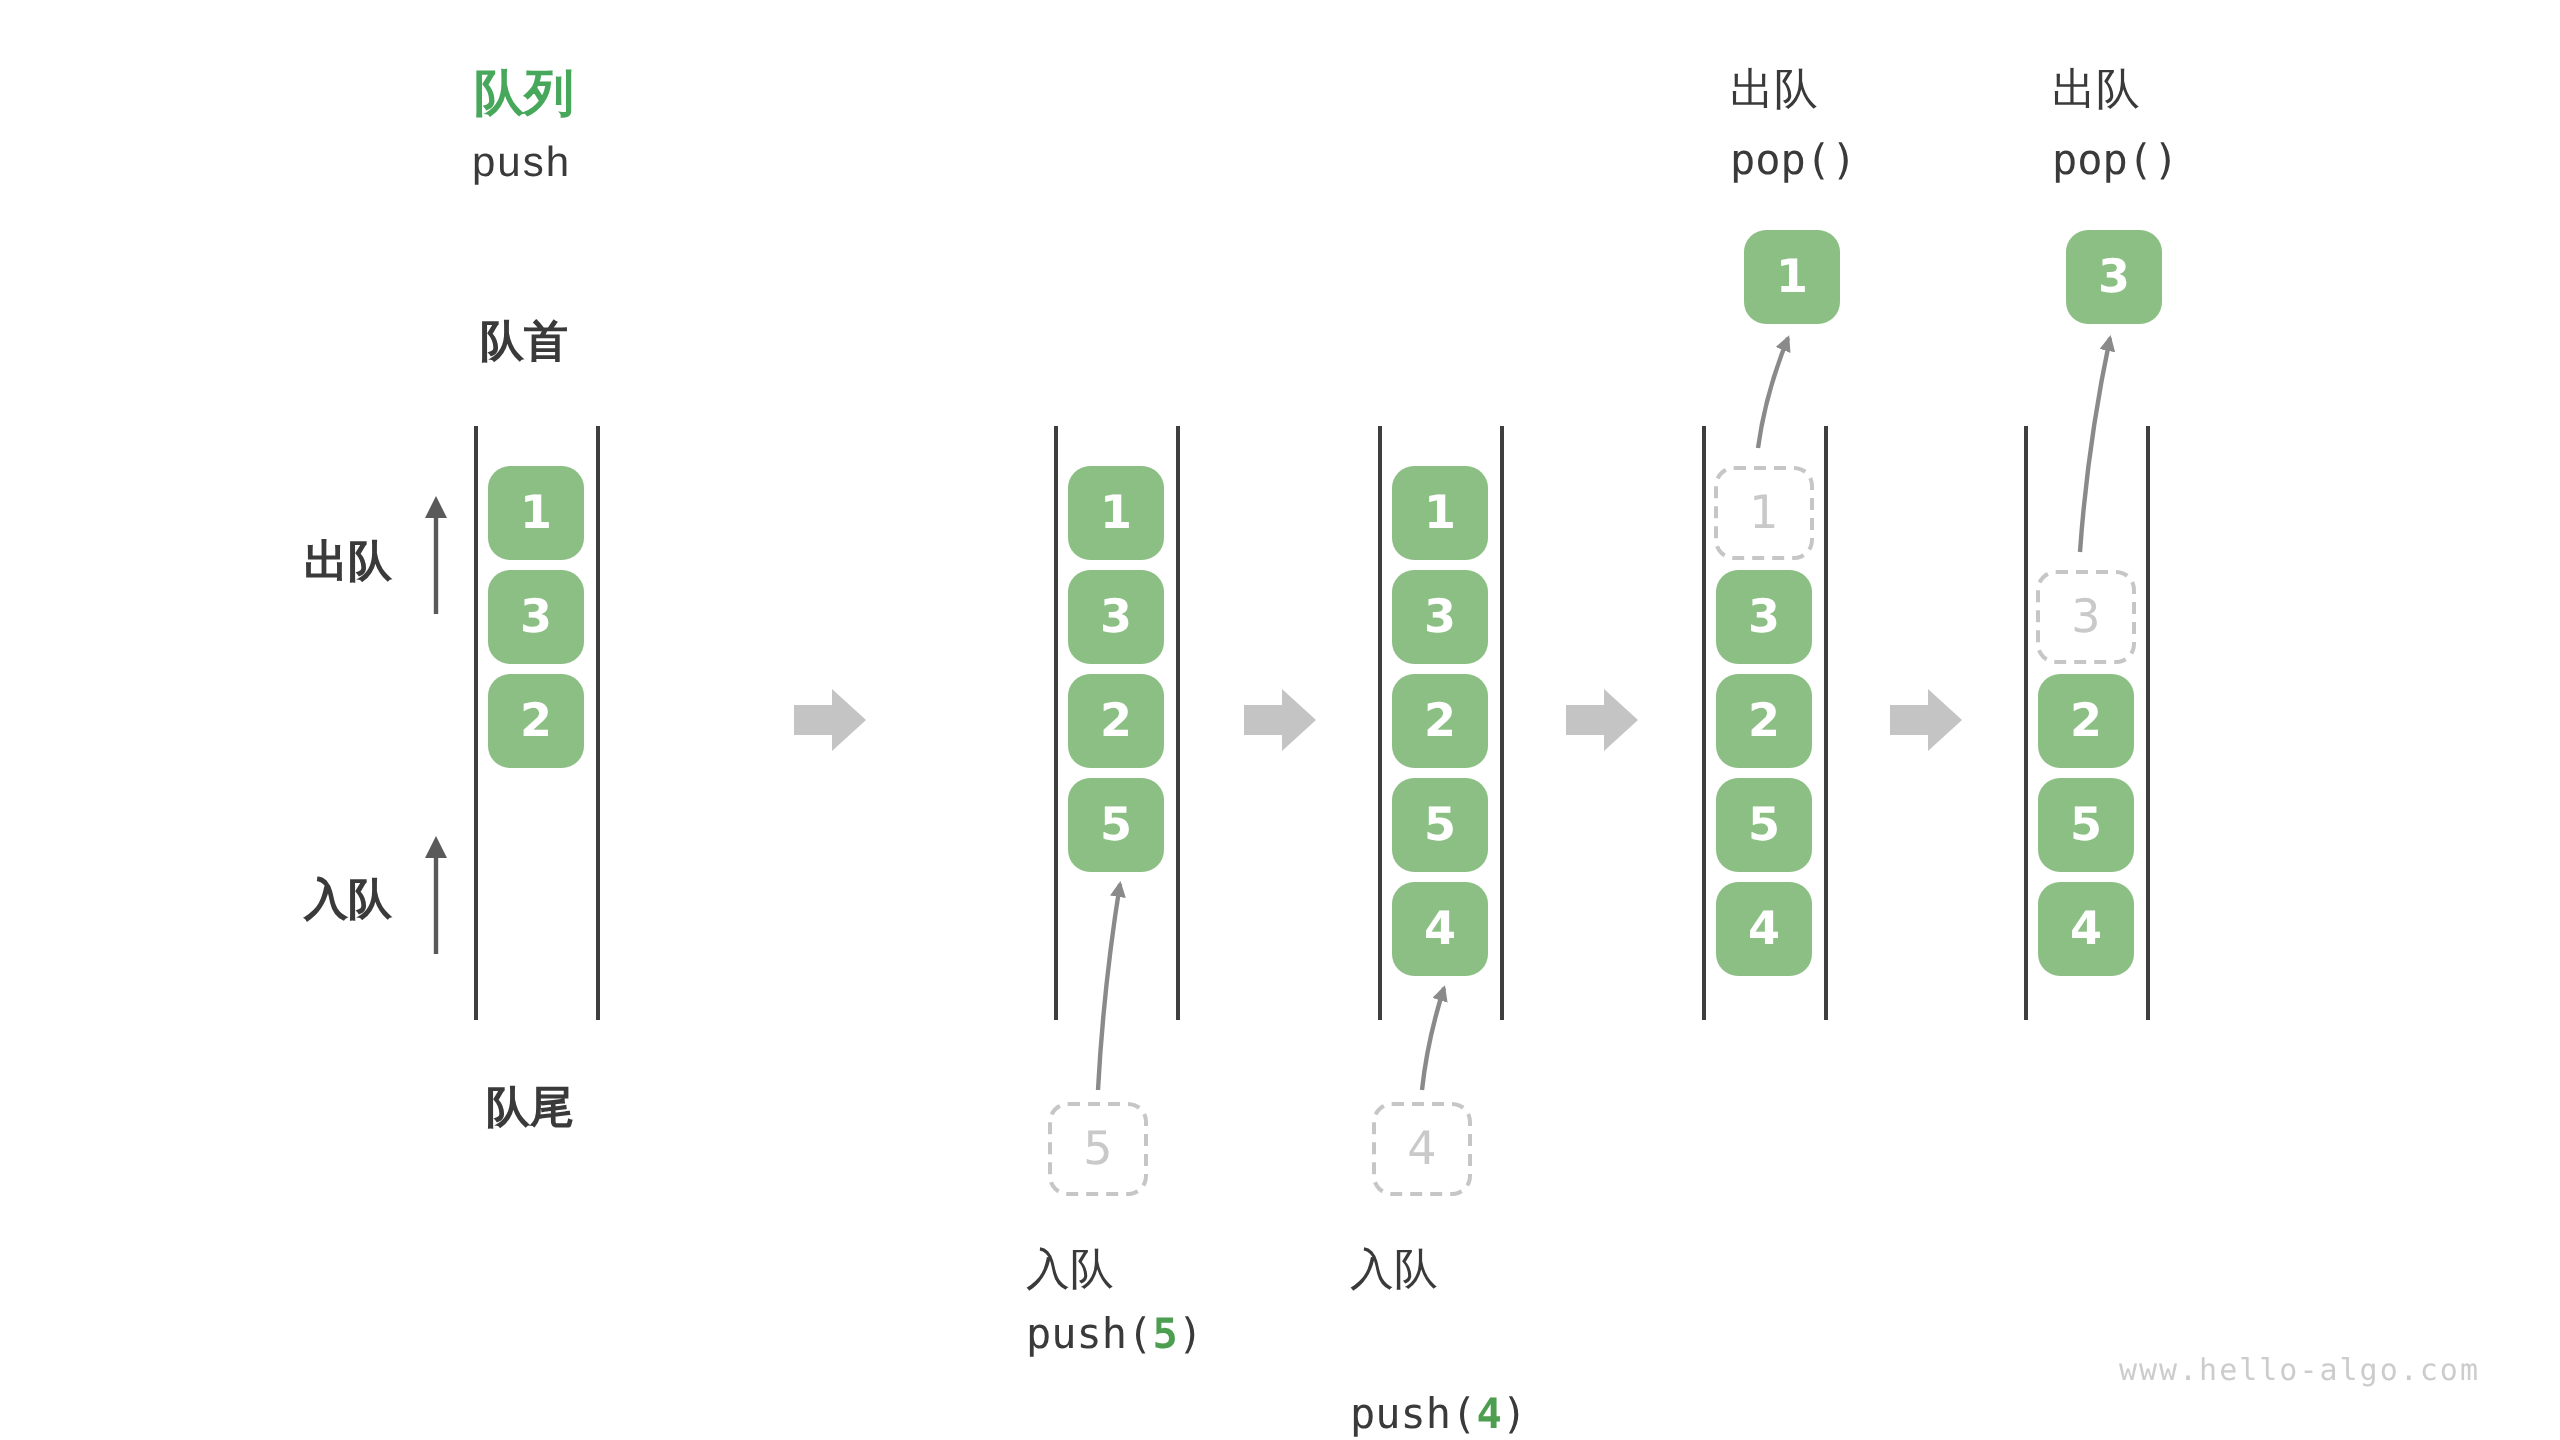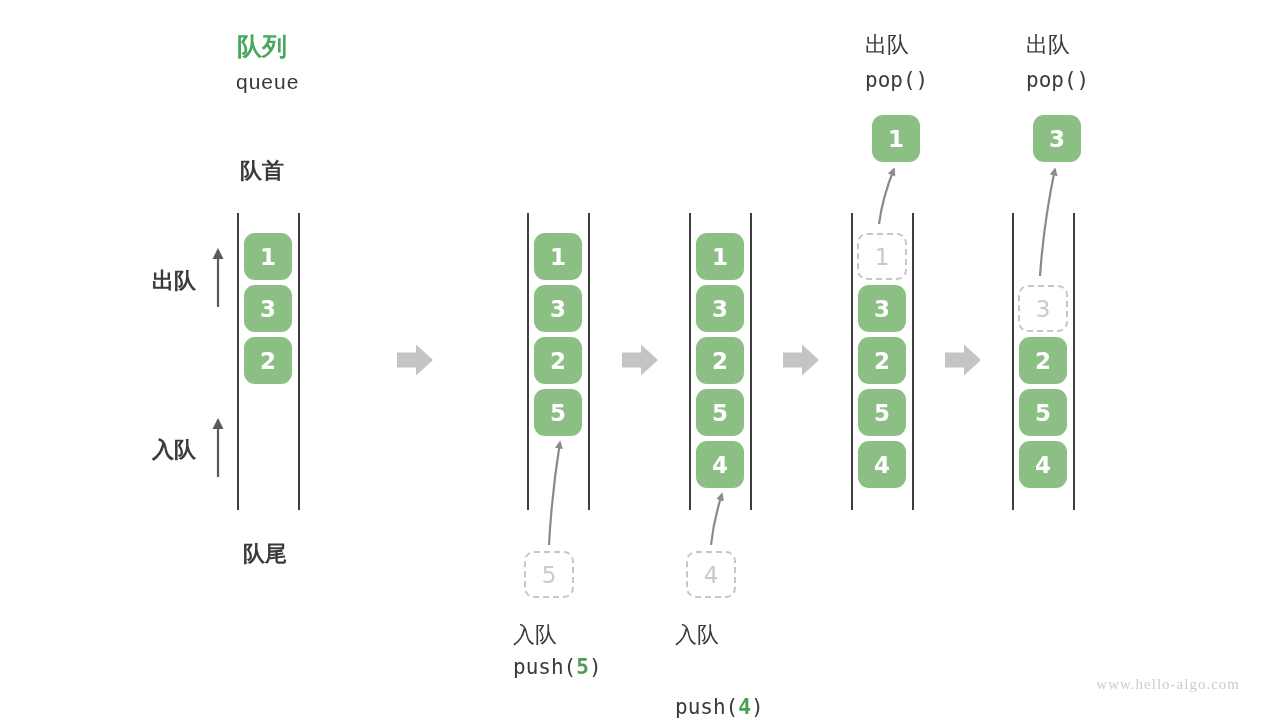--- a/index.html
+++ b/index.html
@@ -37,21 +37,21 @@
     font-size:15px;color:#cccccc;letter-spacing:1px;
   }
   svg.overlay{position:absolute;left:0;top:0;pointer-events:none;}
 </style>
 </head>
 <body>
 
 <div class="canvas">
 
   <div class="abs title-zh" style="left:237px;top:30px;">队列</div>
-  <div class="abs title-en" style="left:236px;top:70px;">queue</div>
+  <div class="abs title-en" style="left:236px;top:70px;">push</div>
 
   <div class="abs zh-bold" style="left:240px;top:156px;">队首</div>
   <div class="abs zh-bold" style="left:243px;top:539px;">队尾</div>
 
   <div class="abs zh-bold" style="left:152px;top:266px;">出队</div>
   <div class="abs zh-bold" style="left:152px;top:435px;">入队</div>
 
   <div id="stages">
       <div class="abs wall" style="left: 237px; top: 213px; height: 297px;"></div>
       <div class="abs wall" style="left: 298px; top: 213px; height: 297px;"></div>
@@ -111,14 +111,14 @@
       <polygon points="397,352.5 416,352.5 416,344.5 433,360 416,375.5 416,367.5 397,367.5" fill="#c4c4c4"></polygon>
       <polygon points="622,352.5 641,352.5 641,344.5 658,360 641,375.5 641,367.5 622,367.5" fill="#c4c4c4"></polygon>
       <polygon points="783,352.5 802,352.5 802,344.5 819,360 802,375.5 802,367.5 783,367.5" fill="#c4c4c4"></polygon>
       <polygon points="945,352.5 964,352.5 964,344.5 981,360 964,375.5 964,367.5 945,367.5" fill="#c4c4c4"></polygon>
       <path d="M549,545 Q551.75,493.5 560,442" stroke="#8a8a8a" stroke-width="2.2" fill="none" marker-end="url(#ahGray)"></path>
       <path d="M711,545 Q713.75,519.5 722,494" stroke="#8a8a8a" stroke-width="2.2" fill="none" marker-end="url(#ahGray)"></path>
       <path d="M879,224 Q882.75,196.5 894,169" stroke="#8a8a8a" stroke-width="2.2" fill="none" marker-end="url(#ahGray)"></path>
       <path d="M1040,276 Q1043.75,222.5 1055,169" stroke="#8a8a8a" stroke-width="2.2" fill="none" marker-end="url(#ahGray)"></path>
     </svg>
 
-  <div class="abs watermark" style="right:40px;top:676px;font-family:Liberation Serif, serif;">www.hello-algo.com</div>
+  <div class="abs watermark" style="right:40px;top:676px;">www.hello-algo.com</div>
 </div>
 
 </body></html>

